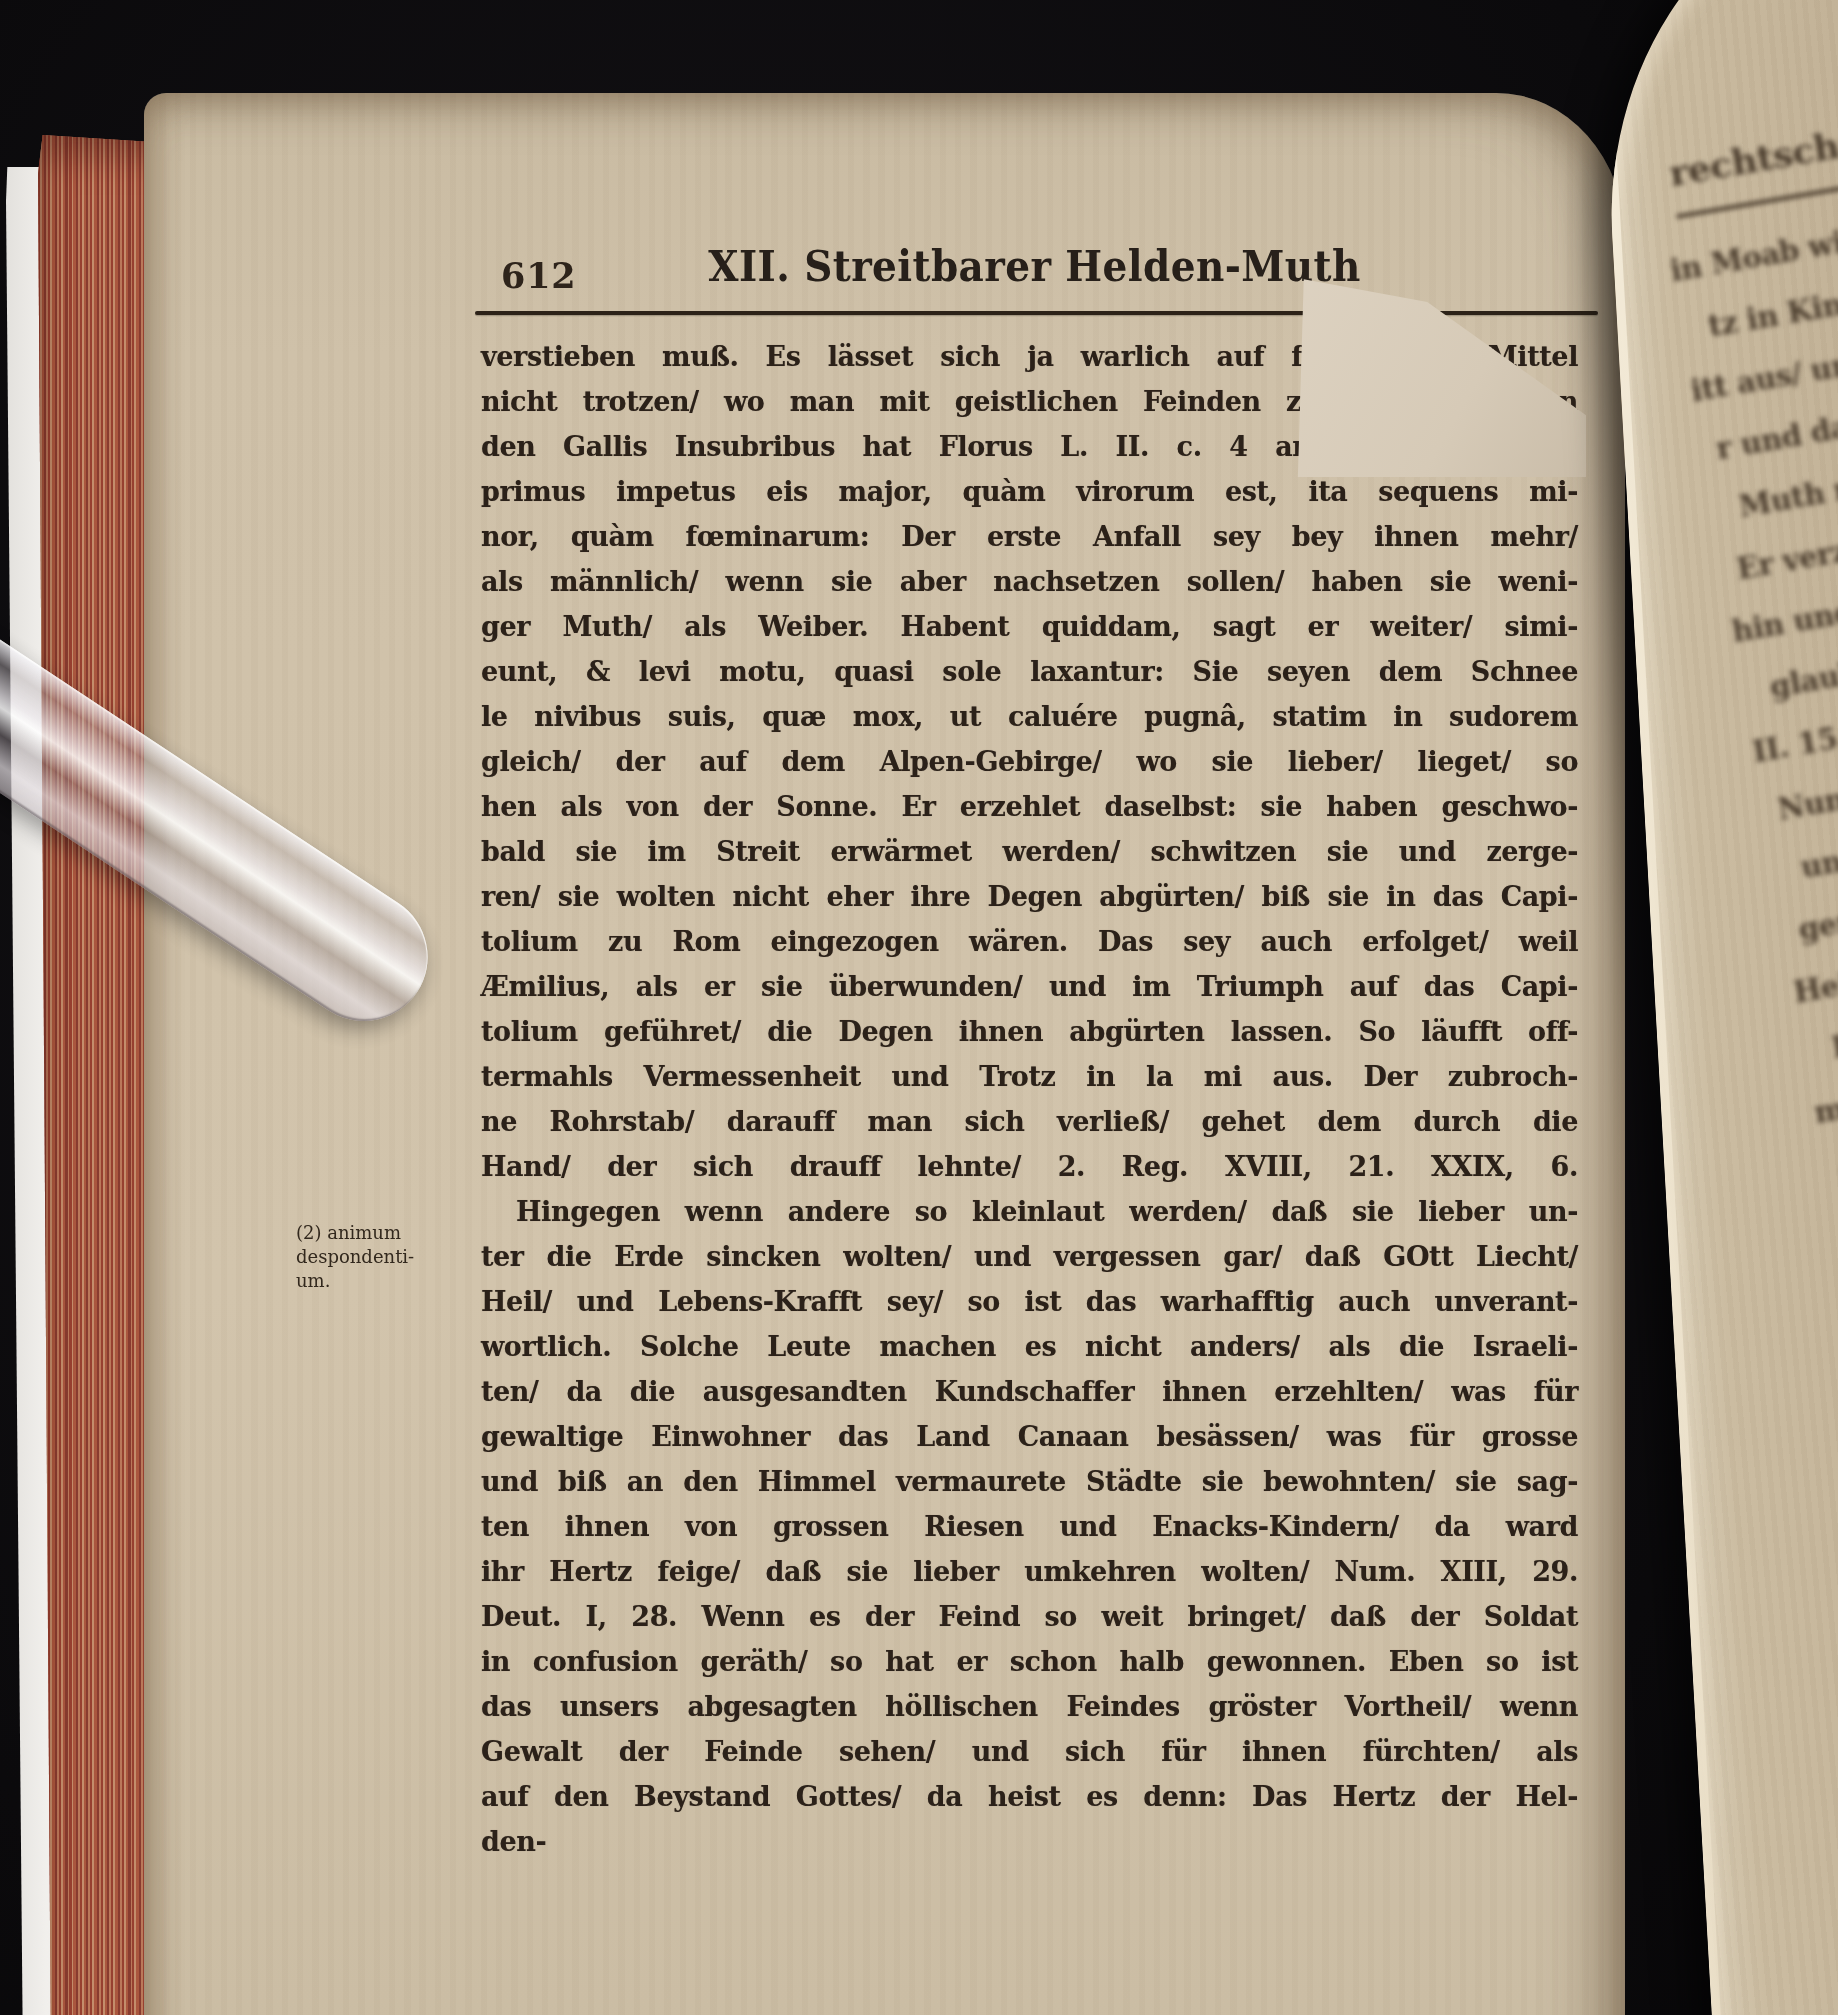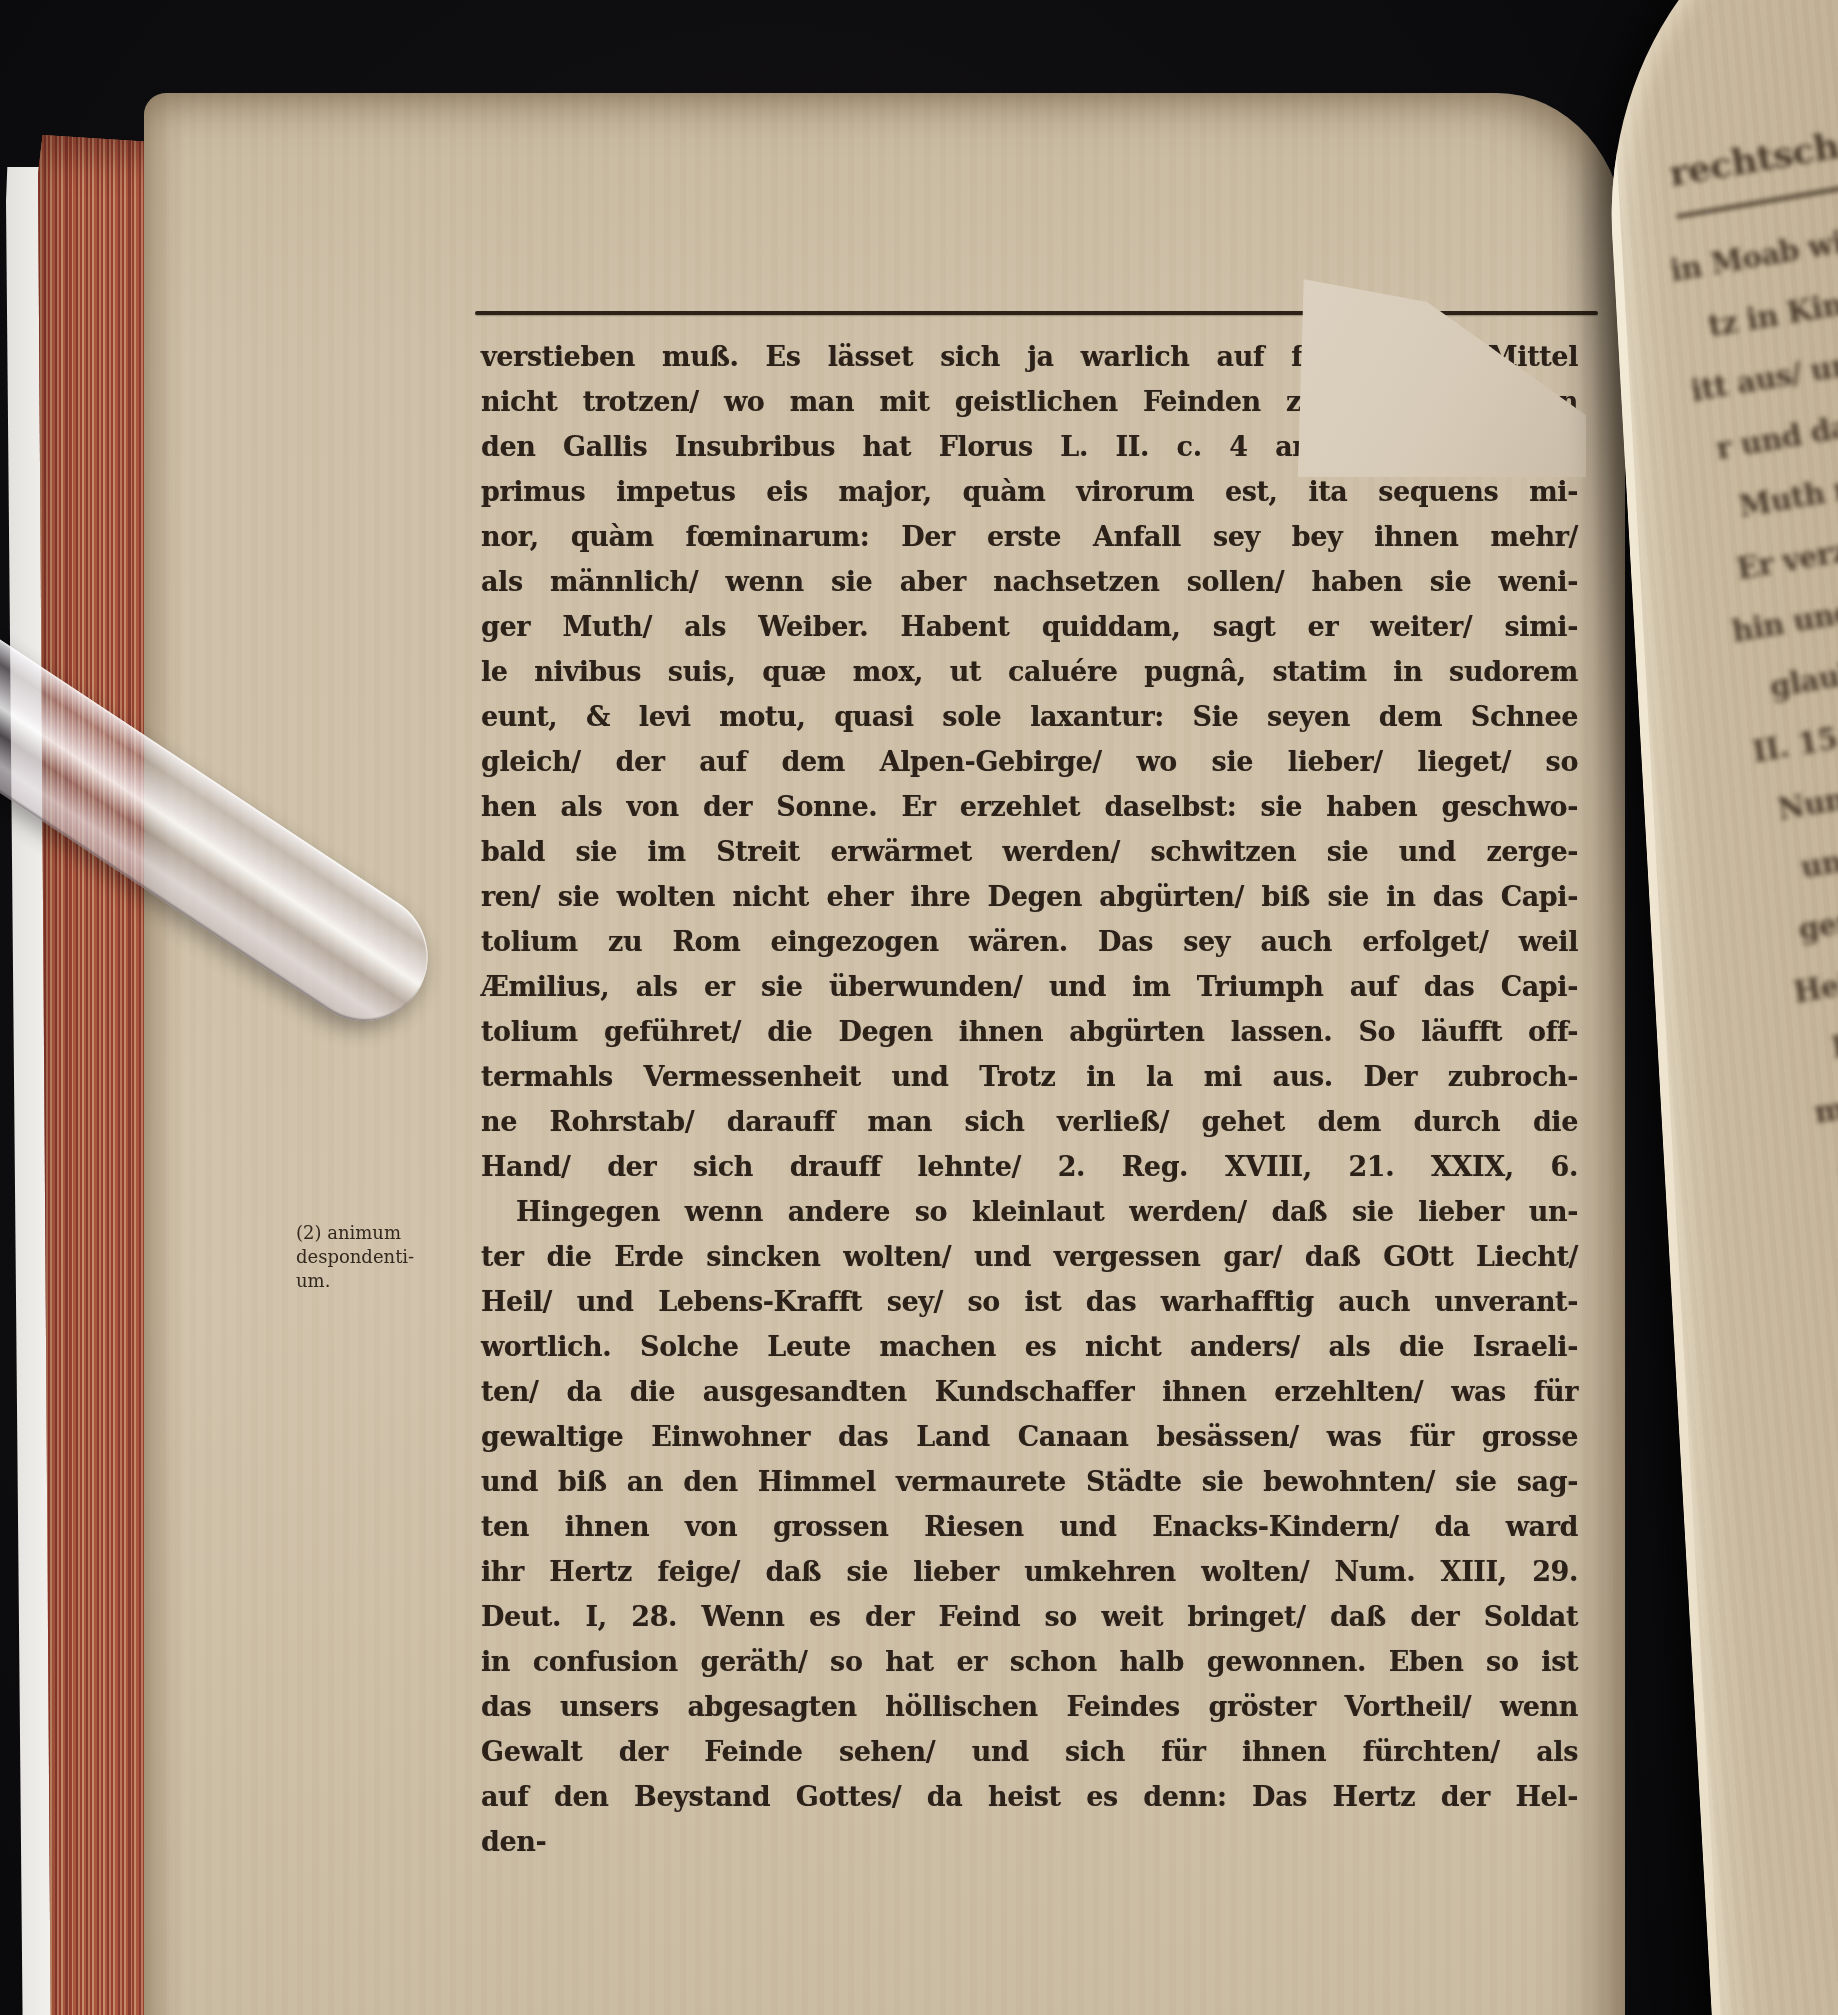--- a/index.html
+++ b/index.html
@@ -127,33 +127,37 @@
 </style>
 </head>
 <body>
 
 <div class="white-sheet"></div>
 
 <div class="fore-edge"></div>
 
 <div class="main-page">
 
+  <div class="running-head">
+    <div class="folio-number">612</div>
+    <div class="head-title">XII. Streitbarer Helden-Muth</div>
+  </div>
   <div class="head-rule"></div>
 
   <div class="text-block">
     <div class="para-1">
         <div class="bline">verstieben muß.  Es lässet sich ja warlich auf fleischliche Mittel</div>
         <div class="bline">nicht trotzen/ wo man mit geistlichen Feinden zu thun hat.  Von</div>
         <div class="bline">den Gallis Insubribus hat Florus L. II. c. 4 angemercket: sicut</div>
         <div class="bline">primus impetus eis major, quàm virorum est,  ita sequens mi-</div>
         <div class="bline">nor, quàm fœminarum: Der erste Anfall sey bey ihnen mehr/</div>
         <div class="bline">als männlich/ wenn sie aber nachsetzen sollen/ haben sie weni-</div>
         <div class="bline">ger Muth/ als Weiber.  Habent quiddam, sagt er weiter/ simi-</div>
+        <div class="bline">eunt, &amp; levi motu, quasi sole laxantur: Sie seyen dem Schnee</div>
         <div class="bline">le nivibus suis, quæ mox, ut caluére pugnâ, statim in sudorem</div>
-        <div class="bline">eunt, &amp; levi motu, quasi sole laxantur: Sie seyen dem Schnee</div>
         <div class="bline">gleich/ der auf dem Alpen-Gebirge/ wo sie lieber/ lieget/ so</div>
         <div class="bline">hen als von der Sonne.  Er erzehlet daselbst: sie haben geschwo-</div>
         <div class="bline">bald sie im Streit erwärmet werden/ schwitzen sie und zerge-</div>
         <div class="bline">ren/ sie wolten nicht eher ihre Degen abgürten/ biß sie in das Capi-</div>
         <div class="bline">tolium zu Rom eingezogen wären.  Das sey auch erfolget/ weil</div>
         <div class="bline">Æmilius, als er sie überwunden/ und im Triumph auf das Capi-</div>
         <div class="bline">tolium geführet/ die Degen ihnen abgürten lassen.  So läufft off-</div>
         <div class="bline">termahls Vermessenheit und Trotz in la mi aus.  Der zubroch-</div>
         <div class="bline">ne Rohrstab/ darauff man sich verließ/ gehet dem durch die</div>
         <div class="bline">Hand/ der sich drauff lehnte/ 2. Reg. XVIII, 21. XXIX, 6.</div>

